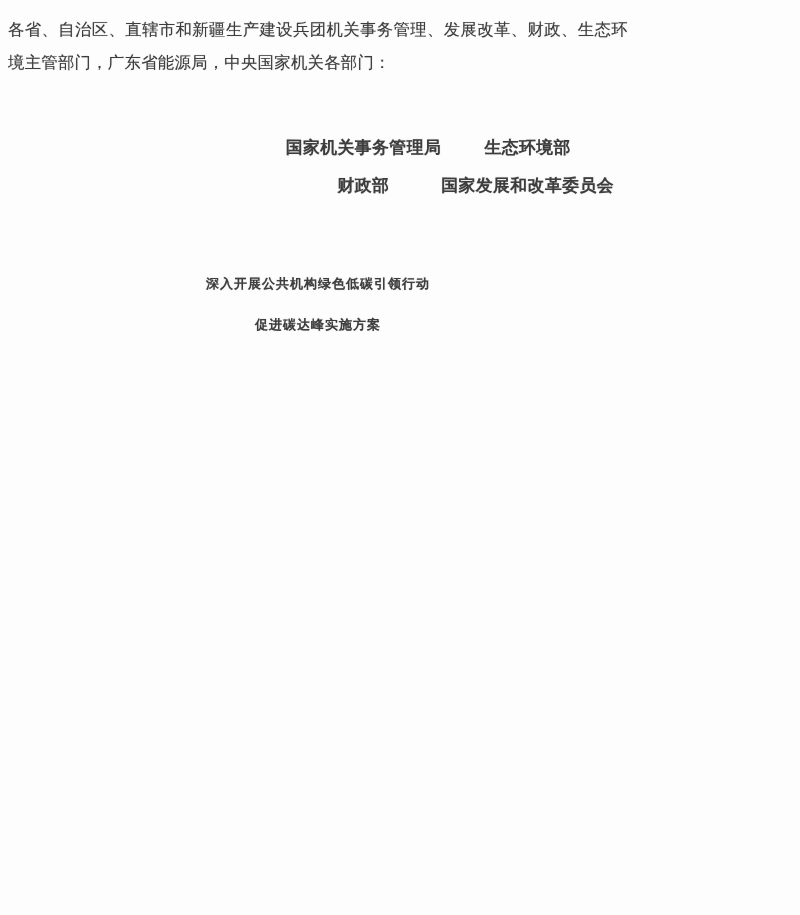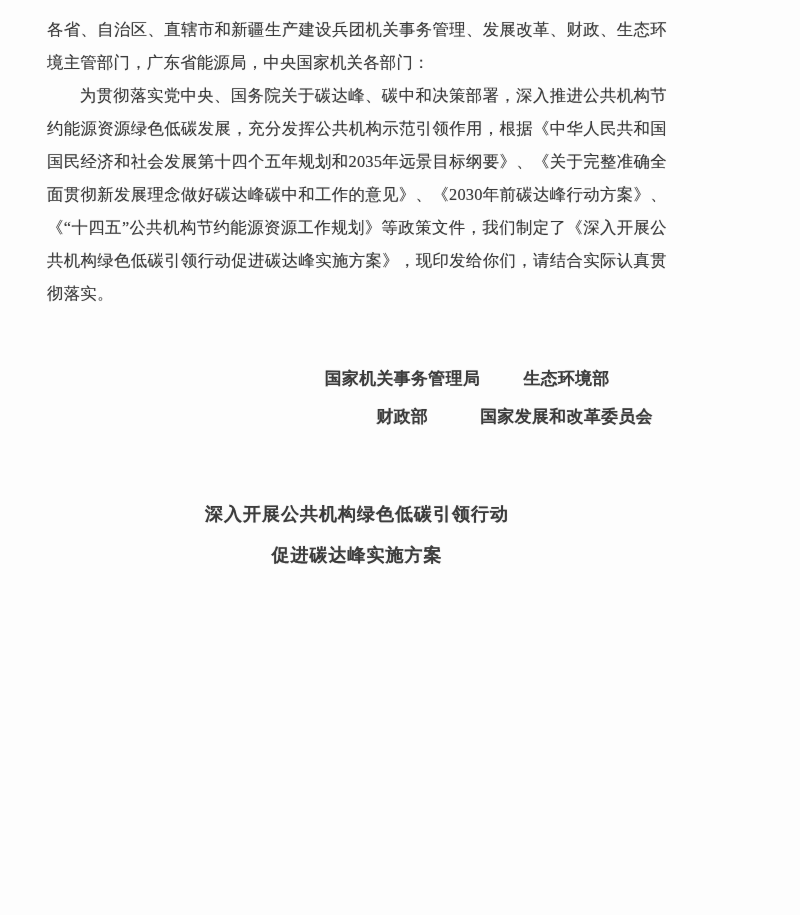--- a/index.html
+++ b/index.html
@@ -9,21 +9,20 @@
   }
   body {
     background: #fdfdfd;
     font-family: "Liberation Serif", "DejaVu Serif", serif;
     color: #3d3d3d;
     text-shadow: 0 0 1px rgba(64,64,64,0.45);
   }
   .page {
     width: 648px; height: 915px;
     padding: 13px 20px 0 8px;
-    margin-left: 39px;
   }
   .body-text {
     font-size: 16.4px;
     line-height: 33px;
     letter-spacing: 0.25px;
     text-align: justify;
   }
   .indent { text-indent: 2em; }
   .address-block { margin-bottom: 0; }
   .sig-block {
@@ -35,40 +34,39 @@
   .sig-col {
     text-align: center;
     font-size: 16.8px;
     line-height: 38px;
     letter-spacing: 0.5px;
   }
   .title-block {
     margin-top: 58px;
     text-align: center;
     font-weight: bold;
-    font-size: 18px;
+    font-size: 13px;
     line-height: 41px;
     letter-spacing: 1px;
   }
   .preamble { margin-top: 30px; }
   .sec-heading {
     font-weight: bold;
     margin-top: 5px;
   }
   .item-label { font-weight: bold; }
   .item-para { margin-top: 0; }
 </style>
 </head>
 <body>
 
 <div class="page">
 
   <p class="body-text address-block">各省、自治区、直辖市和新疆生产建设兵团机关事务管理、发展改革、财政、生态环境主管部门，广东省能源局，中央国家机关各部门：</p>
 
-  <p class="body-text indent">为贯彻落实党中央、国务院关于碳达峰、碳中和决策部署，深入推进公共机构节约能源资源绿色低碳发展，充分发挥公共机构示范引领作用，根据《中华人民共和国国民经济和社会发展第十四个五年规划和2035年远景目标纲要》、《关于完整准确全面贯彻新发展理念做好碳达峰碳中和工作的意见》、《2030年前碳达峰行动方案》、《“十四五”公共机构节约能源资源工作规划》等政策文件，我们制定了《深入开展公共机构绿色低碳引领行动促进碳达峰实施方案》，现印发给你们，请结合实际认真贯彻落实。</p>
 
   <div class="sig-block">
     <div class="sig-col">
       <div>国家机关事务管理局</div>
       <div>财政部</div>
     </div>
     <div class="sig-col">
       <div>生态环境部</div>
       <div>国家发展和改革委员会</div>
     </div>

